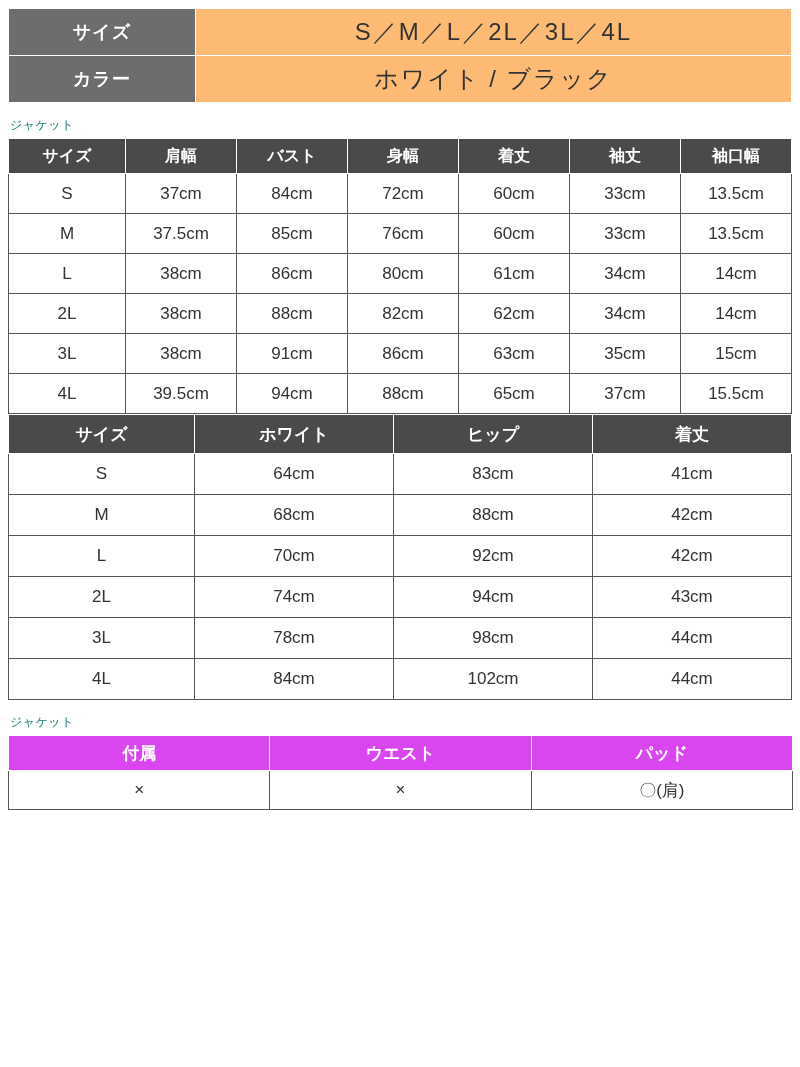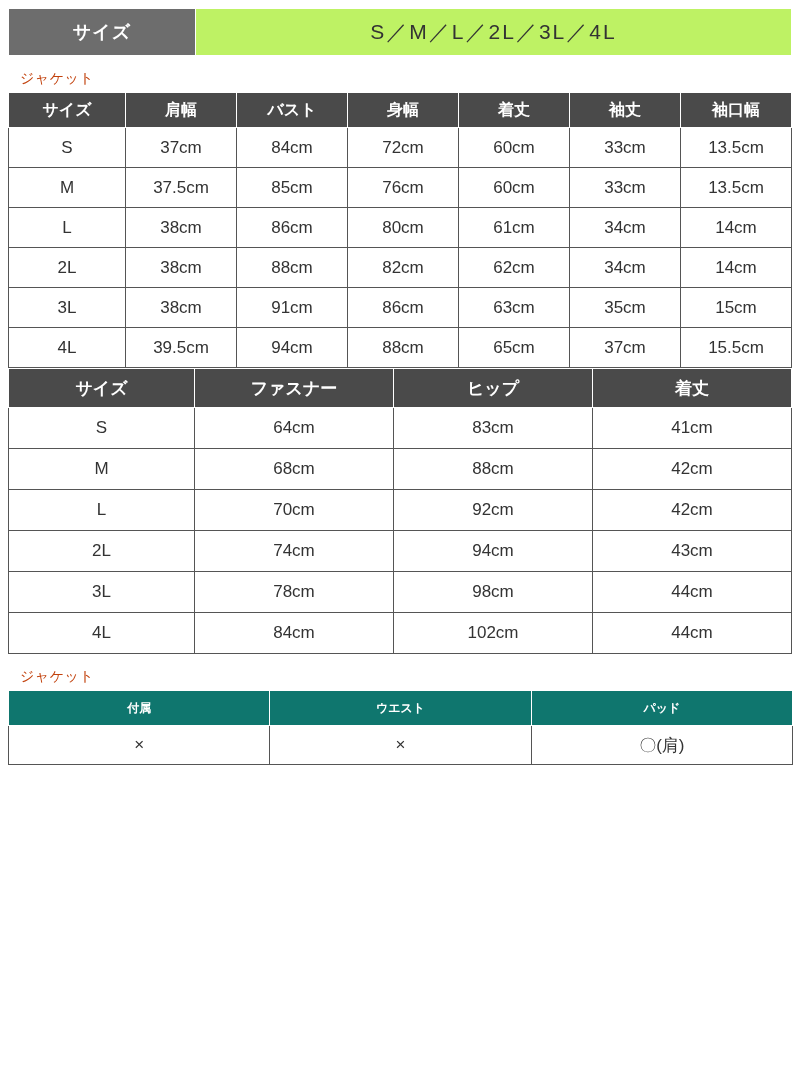--- a/index.html
+++ b/index.html
@@ -42,29 +42,29 @@
   }
   .spec-table .head-cell {
     background: #6d6d6d;
     color: #ffffff;
     font-weight: bold;
     width: 186px;
     font-size: 18px;
     letter-spacing: 1px;
   }
   .spec-table .val-cell {
-    background: #bef264;
-    font-size: 21px;
+    background: #fdba74;
+    font-size: 24px;
     letter-spacing: 2px;
   }
 
   .section-label {
-    font-size: 14px;
-    color: #c2410c;
-    margin: 14px 0 4px 12px;
+    font-size: 12px;
+    color: #0f766e;
+    margin: 14px 0 4px 2px;
     letter-spacing: 0.5px;
   }
 
   
   .meas-table th {
     background: #4a4a4a;
     color: #ffffff;
     font-weight: bold;
     height: 34px;
     font-size: 16px;
@@ -79,25 +79,25 @@
   .jacket-table col.c0 { width: 117px; }
   .jacket-table col.cx { width: 111px; }
 
   .skirt-table col.s0 { width: 186px; }
   .skirt-table col.sx { width: 199px; }
   .skirt-table td { height: 40px; }
   .skirt-table th { height: 38px; font-size: 17px; }
 
   
   .attr-table th {
-    background: #0f766e;
+    background: #d946ef;
     color: #ffffff;
     font-weight: bold;
     height: 34px;
-    font-size: 12px;
+    font-size: 17px;
     border: 1px solid #ffffff;
   }
   .attr-table td {
     height: 38px;
     background: #ffffff;
     border: 1px solid #555555;
     font-size: 17px;
   }
   .attr-table.three col { width: 261.33px; }
   .attr-table.four col { width: 196px; }
@@ -106,20 +106,24 @@
 </head>
 <body>
 
 <div class="page">
 
   <table class="spec-table">
     <tbody>
       <tr>
         <td class="head-cell">サイズ</td>
         <td class="val-cell">S／M／L／2L／3L／4L</td>
+      </tr>
+      <tr>
+        <td class="head-cell">カラー</td>
+        <td class="val-cell">ホワイト / ブラック</td>
       </tr>
     </tbody>
   </table>
 
   <div class="section-label">ジャケット</div>
   <table class="meas-table jacket-table">
     <colgroup>
       <col class="c0">
         <col class="cx">
         <col class="cx">
@@ -200,21 +204,21 @@
   <table class="meas-table skirt-table">
     <colgroup>
       <col class="s0">
         <col class="sx">
         <col class="sx">
         <col class="sx">
     </colgroup>
     <thead>
       <tr>
         <th>サイズ</th>
-        <th>ファスナー</th>
+        <th>ホワイト</th>
         <th>ヒップ</th>
         <th>着丈</th>
       </tr>
     </thead>
     <tbody>
       <tr>
         <td>S</td>
         <td>64cm</td>
         <td>83cm</td>
         <td>41cm</td>

